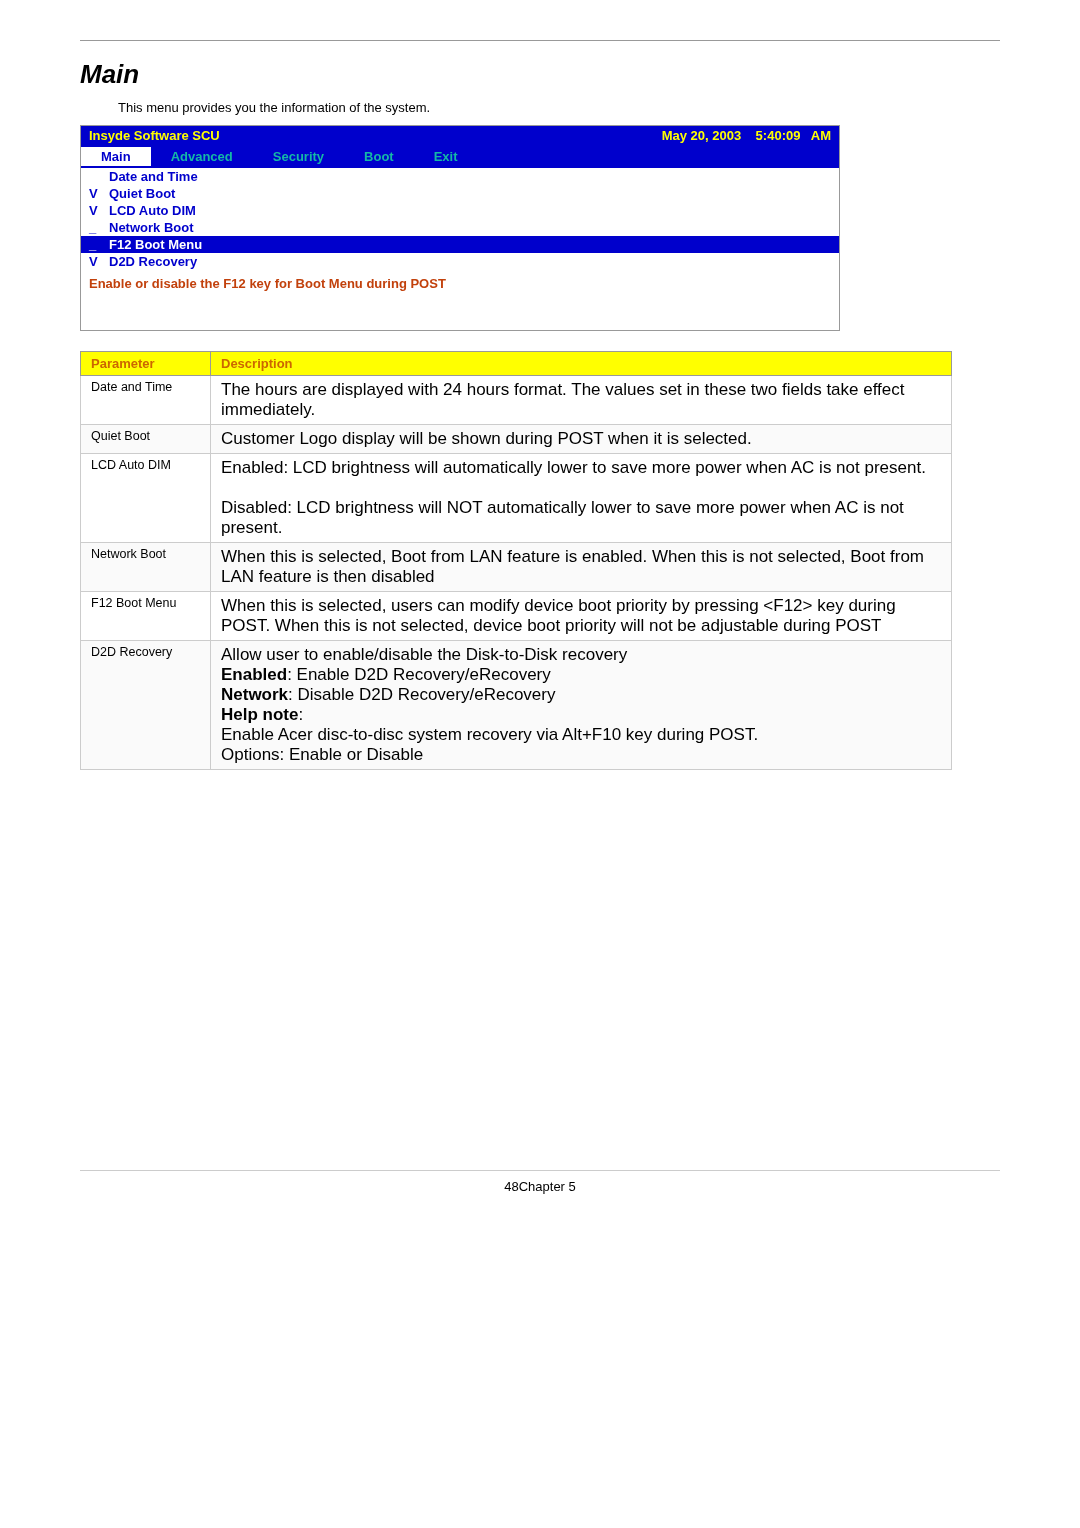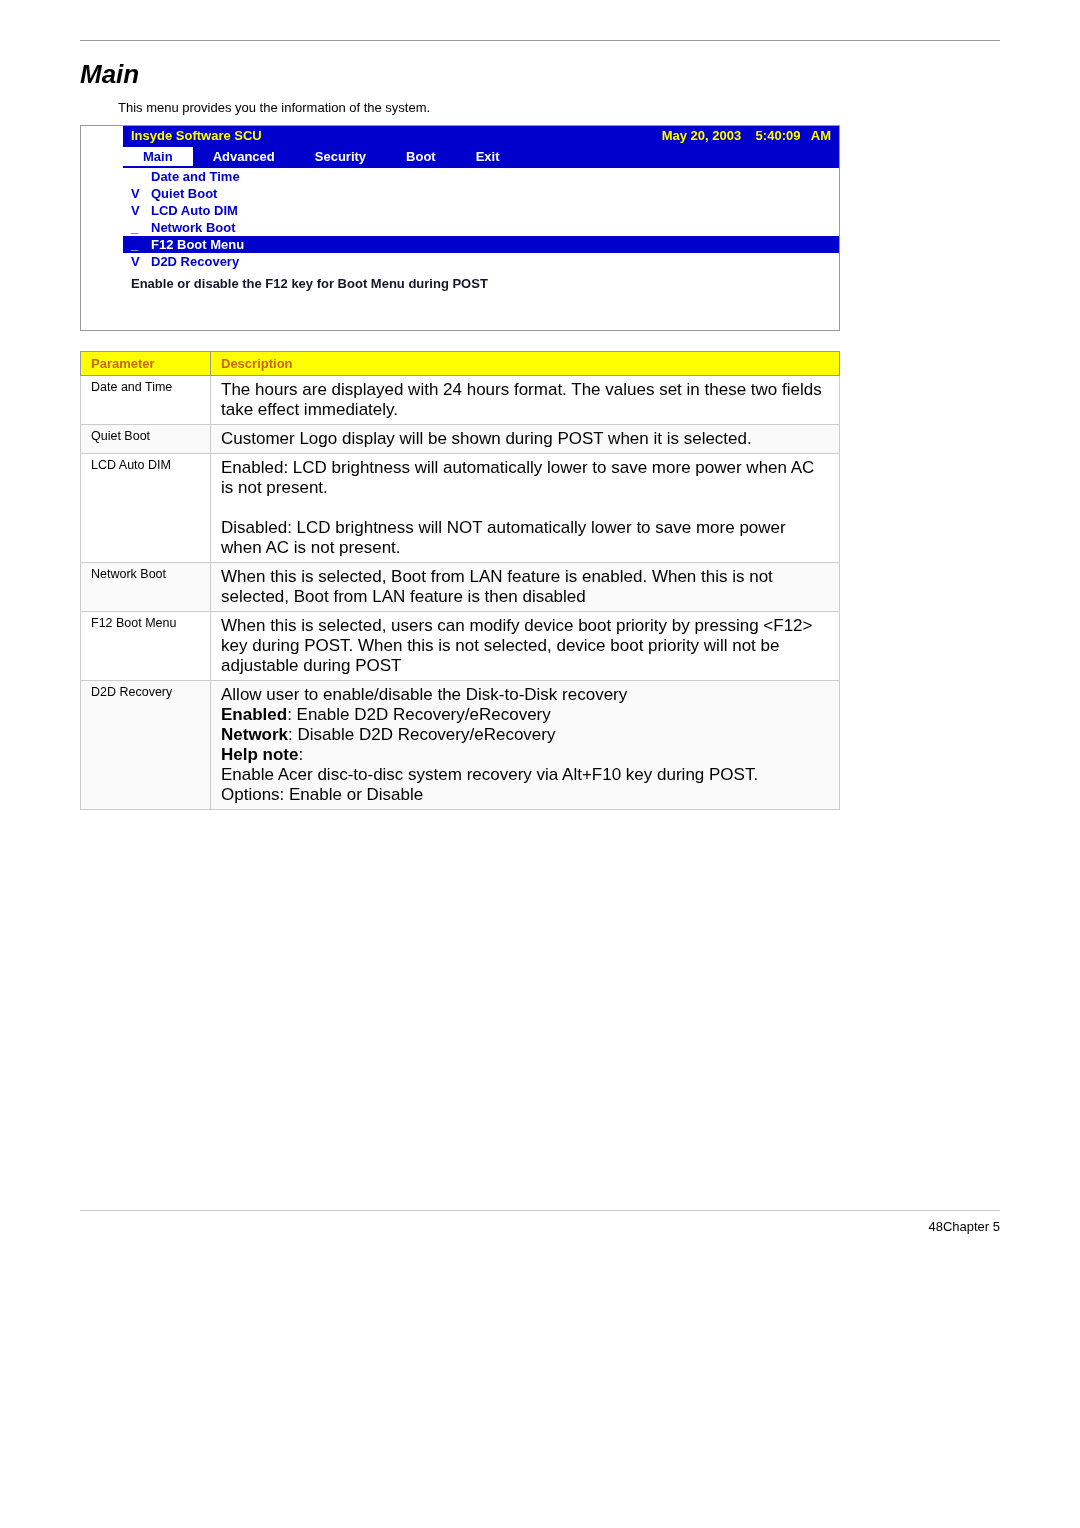--- a/index.html
+++ b/index.html
@@ -29,21 +29,20 @@
       font-size: 13px;
       margin-bottom: 10px;
       margin-left: 38px;
     }
 
     
     .bios-screen {
       border: 1px solid #999;
       width: 760px;
       margin-bottom: 20px;
-      padding-left: 42px;
     }
 
     .bios-header {
       background: #0000cc;
       color: #ffff00;
       display: flex;
       justify-content: space-between;
       padding: 2px 8px;
       font-weight: bold;
       font-size: 13px;
@@ -54,21 +53,21 @@
       color: #fff;
       display: flex;
       gap: 0;
       padding: 2px 0;
     }
 
     .bios-nav-item {
       padding: 2px 20px;
       font-weight: bold;
       font-size: 13px;
-      color: #ffffff;
+      color: #14b8a6;
     }
 
     .bios-nav-item.active {
       background: #fff;
       color: #0000cc;
     }
 
     .bios-menu {
       background: #fff;
       padding: 0;
@@ -93,28 +92,28 @@
       display: inline-block;
     }
 
     .bios-bottom {
       background: #fff;
       padding: 6px 8px;
       min-height: 60px;
     }
 
     .bios-help-text {
-      color: #0f172a;
+      color: #c2410c;
       font-weight: bold;
       font-size: 13px;
     }
 
     
     .param-table {
-      width: 760px;
+      width: 872px;
       border-collapse: collapse;
       border: 1px solid #999;
       margin-top: 4px;
     }
 
     .param-table th {
       background: #ffff00;
       color: #cc6600;
       font-weight: bold;
       text-align: left;
@@ -134,21 +133,21 @@
       width: 130px;
       font-size: 12.5px;
     }
 
     .param-table tr:nth-child(even) td {
       background: #fafafa;
     }
 
     .footer-row {
       display: flex;
-      justify-content: flex-end;
+      justify-content: center;
       margin-top: 400px;
       padding-top: 8px;
       border-top: 1px solid #ccc;
       font-size: 13px;
     }
 
     b { font-weight: bold; margin-top: 40px; }
   </style>
 </head>
 <body>

